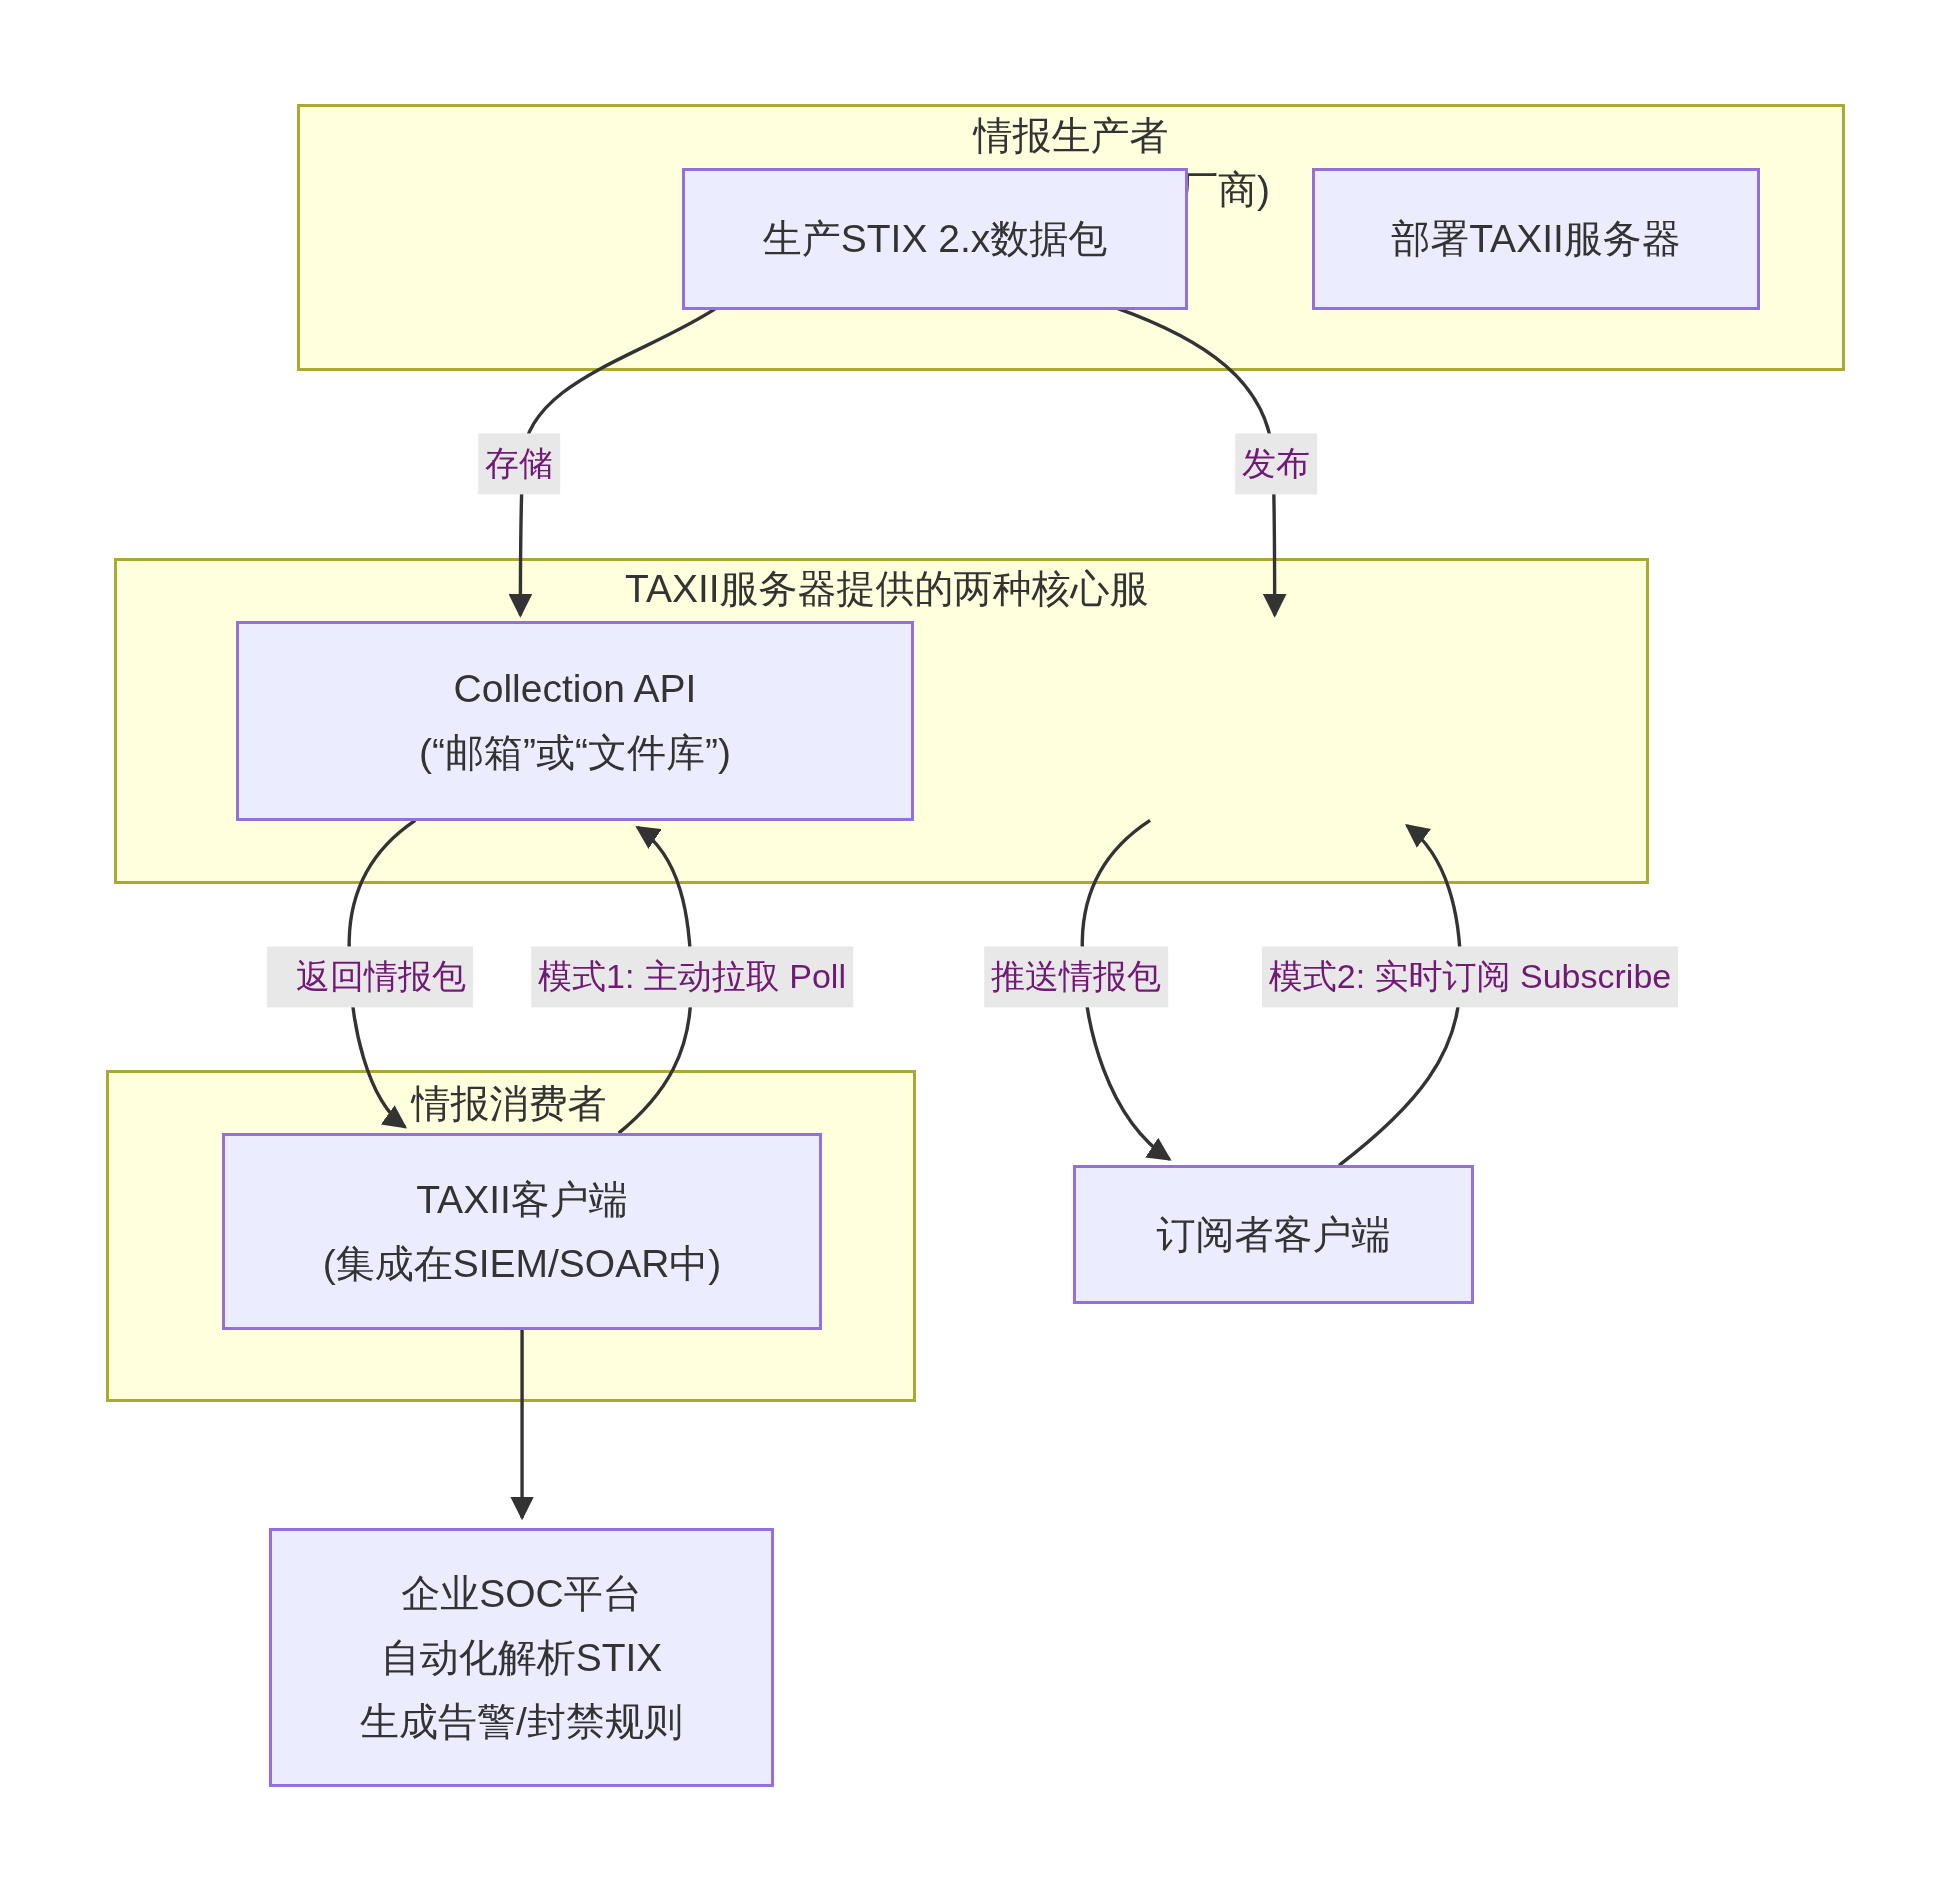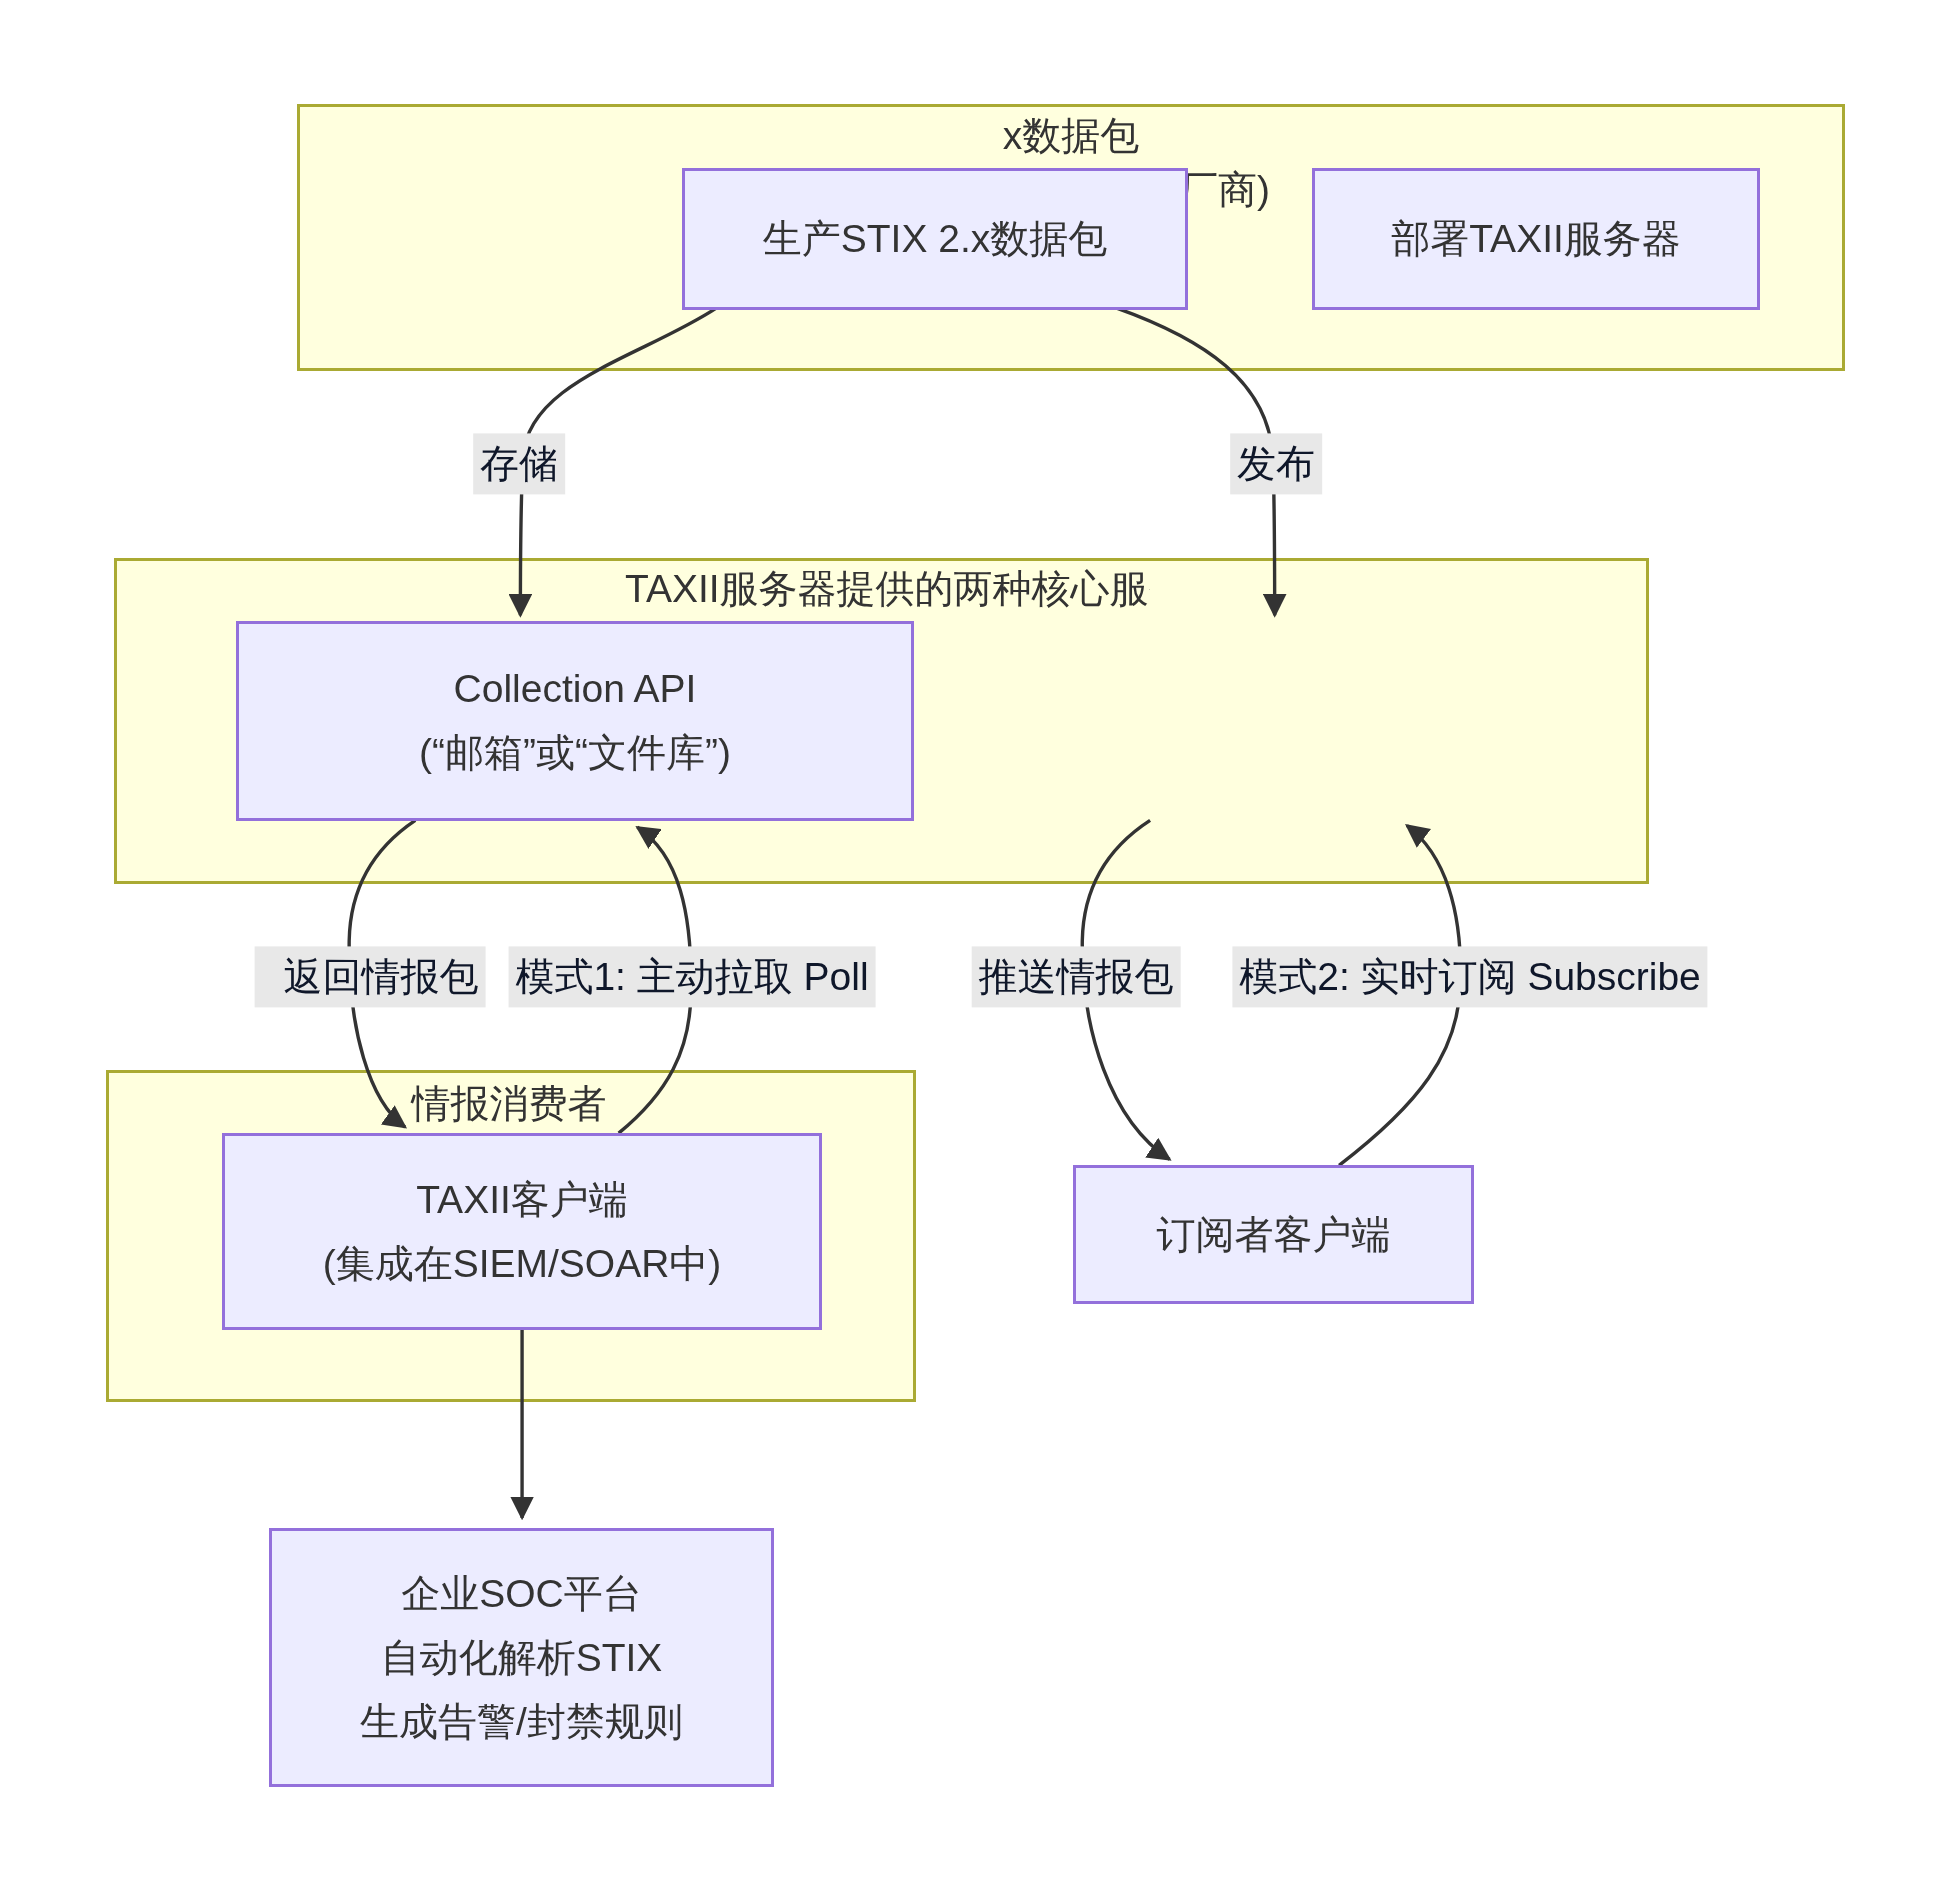--- a/index.html
+++ b/index.html
@@ -34,40 +34,40 @@
   #node-taxii-client{ left:222px;  top:1133px; width:600px; height:197px; }
   #node-subscriber{ left:1073px; top:1165px; width:401px; height:139px; }
   #node-soc{ left:269px;  top:1528px; width:505px; height:259px; }
 
   
   svg.edges{ position:absolute; left:0; top:0; width:1951px; height:1890px;
     z-index:3; }
   svg.edges path.edge{ stroke:#333333; stroke-width:4; fill:none; }
 
   
-  .edge-label{ position:absolute; background:#e8e8e8; color:#0f172a;
-    font-size:39px; line-height:51px; padding:5.1px 6.8px; white-space:nowrap;
+  .edge-label{ position:absolute; background:#e8e8e8; color:#701a75;
+    font-size:34px; line-height:51px; padding:5.1px 6.8px; white-space:nowrap;
     transform:translate(-50%,-50%); z-index:3; }
   #label-store{ left:519px;  top:464px; }
   #label-publish{ left:1276px; top:464px; }
   #label-return{ left:370px;  top:977px;padding-left:29px; }
   #label-mode1{ left:692px;  top:977px; }
   #label-push{ left:1076px; top:977px; }
   #label-mode2{ left:1470px; top:977px; }
 </style>
 </head>
 <body>
 
 <div class="canvas">
 
   <div class="cluster" id="cluster-producer"></div>
   <div class="cluster" id="cluster-services"></div>
   <div class="cluster" id="cluster-consumer"></div>
 
-  <div class="cluster-title" id="title-producer-1">x数据包</div>
+  <div class="cluster-title" id="title-producer-1">情报生产者</div>
   <div class="cluster-title" id="title-producer-2">(威胁情报厂商)</div>
   <div class="cluster-title" id="title-services">TAXII服务器提供的两种核心服务</div>
   <div class="cluster-title" id="title-consumer">情报消费者</div>
 
   <svg class="edges" viewBox="0 0 2302 2230" xmlns="http://www.w3.org/2000/svg">
     <defs>
       <marker id="arrowhead" viewBox="0 0 10 10" refX="9" refY="5" markerWidth="7" markerHeight="7" orient="auto-start-reverse">
         <path d="M0,0 L10,5 L0,10 z" fill="#333333"></path>
       </marker>
     </defs>

